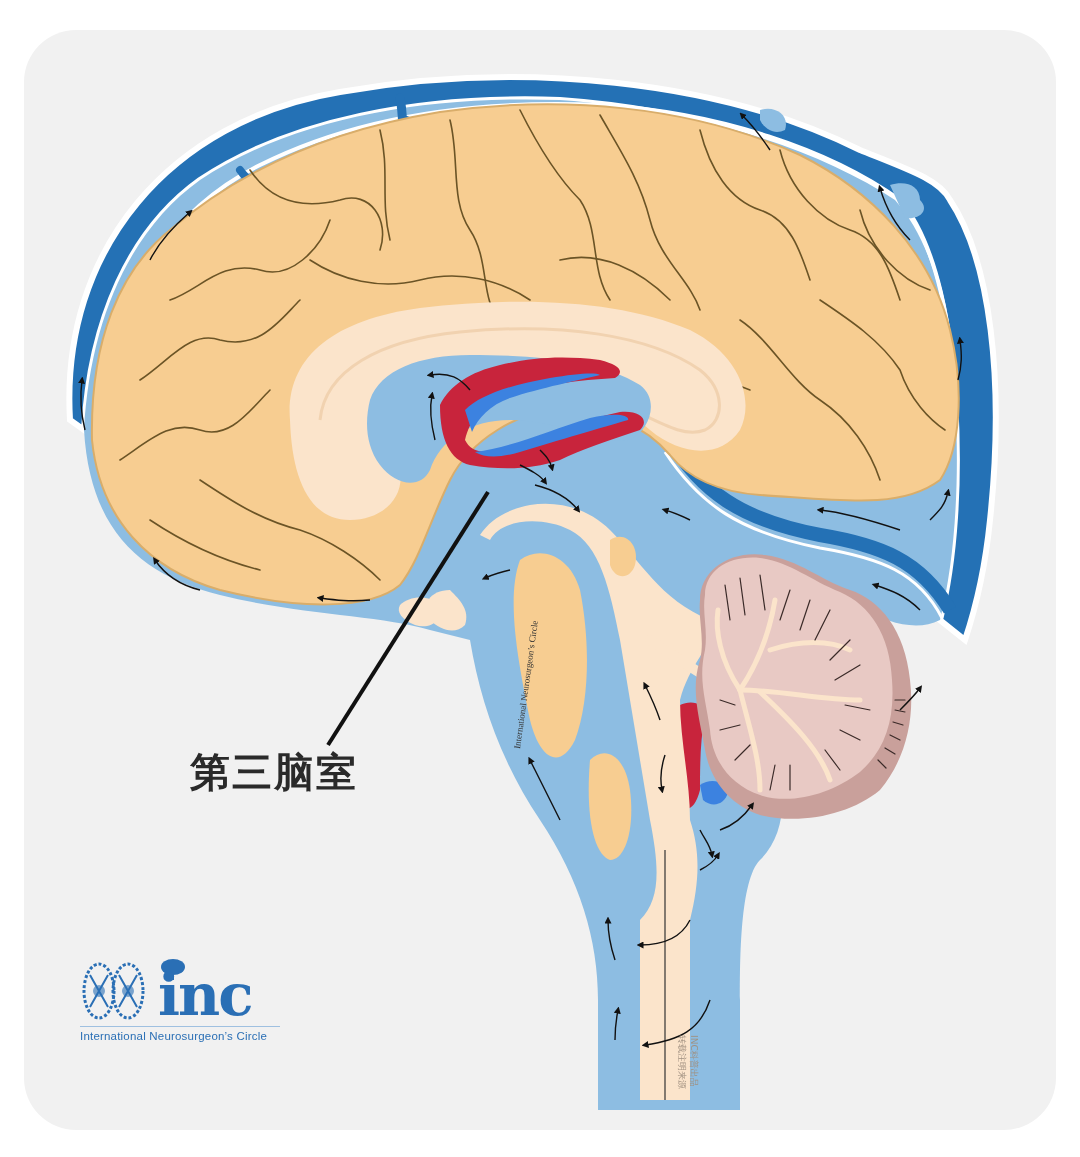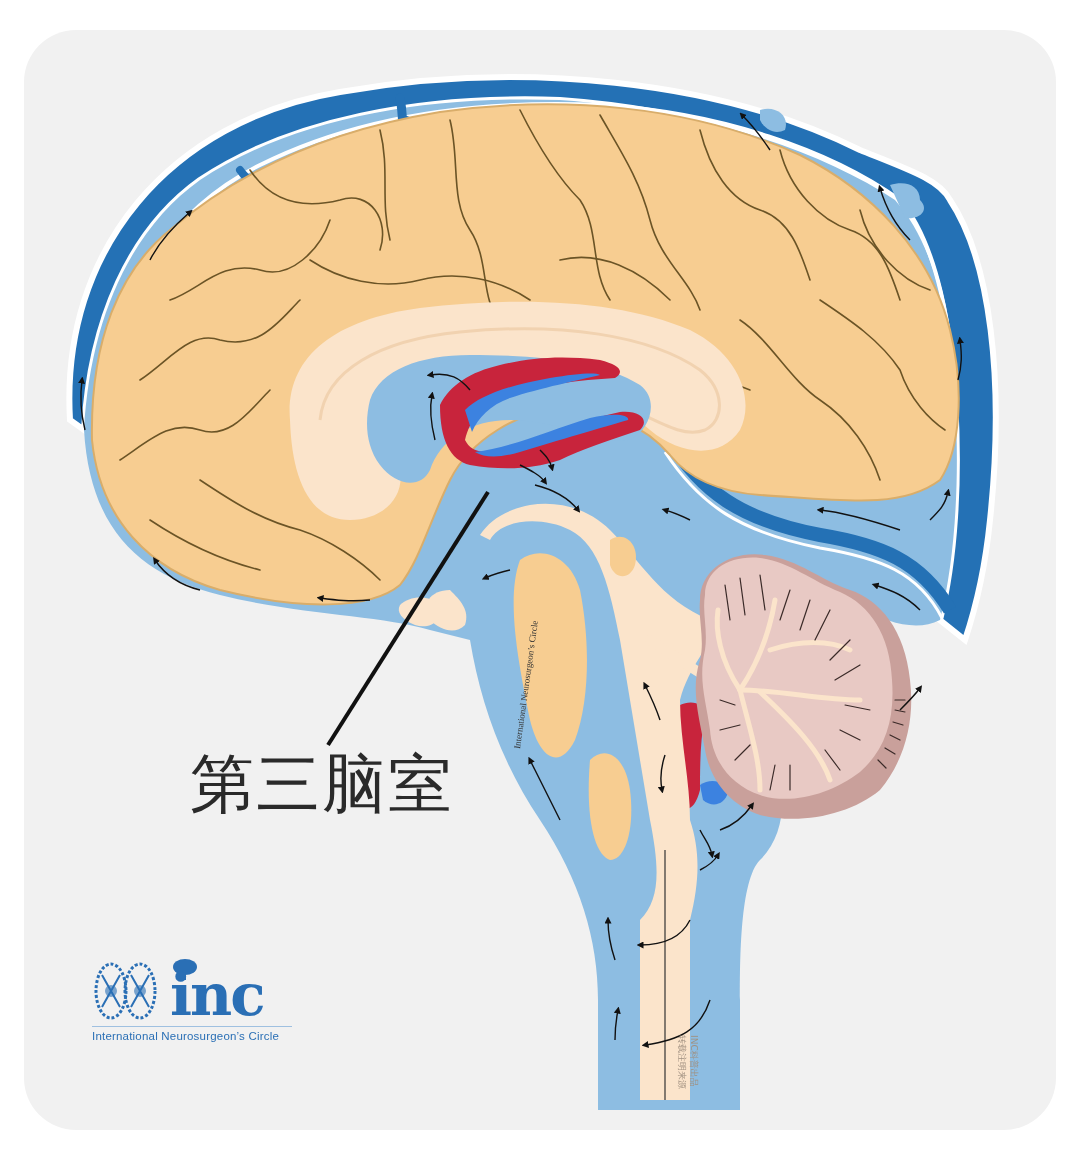--- a/index.html
+++ b/index.html
@@ -1,20 +1,20 @@
 <!DOCTYPE html>
 <html><head>
 <meta charset="utf-8">
 <style>
   html,body{margin:0;padding:0;background:#ffffff;}
   body{width:1080px;height:1157px;position:relative;overflow:hidden;font-family:"DejaVu Sans",sans-serif;}
   .card{position:absolute;left:24px;top:30px;width:1032px;height:1100px;background:#f1f1f1;border-radius:52px;}
   svg.art{position:absolute;left:0;top:0;width:1080px;height:1157px;}
-  .label-main{position:absolute;left:190px;top:752px;font-family:"DejaVu Sans",sans-serif;font-weight:normal;font-size:64px;color:#2a2a2a;letter-spacing:2px;line-height:1;}
-  .logo{position:absolute;left:92px;top:958px;width:205px;height:90px;}
+  .label-main{position:absolute;left:190px;top:752px;font-family:"DejaVu Sans",sans-serif;font-weight:bold;font-size:40px;color:#2a2a2a;letter-spacing:2px;line-height:1;}
+  .logo{position:absolute;left:80px;top:958px;width:205px;height:90px;}
   .logo-text{position:absolute;left:0;top:72px;font-family:"Liberation Sans",sans-serif;font-size:11.5px;color:#2a6fb5;white-space:nowrap;letter-spacing:0.2px;}
   .logo-rule{position:absolute;left:0;top:68px;width:200px;height:1px;background:#9fc0e0;}
   .logo-letters{position:absolute;left:78px;top:8px;font-family:"DejaVu Serif",serif;font-weight:bold;font-size:58px;color:#2a6fb5;line-height:1;letter-spacing:-2px;}
   .logo-brain{position:absolute;left:2px;top:2px;width:68px;height:62px;}
   .wm-vert{position:absolute;font-family:"Liberation Serif",serif;font-size:9px;color:#333;white-space:nowrap;transform-origin:0 0;}
   .wm-cn{position:absolute;font-family:"DejaVu Sans",sans-serif;font-size:9px;color:#a09080;white-space:nowrap;transform-origin:0 0;}
 </style>
 </head>
 <body>
 

